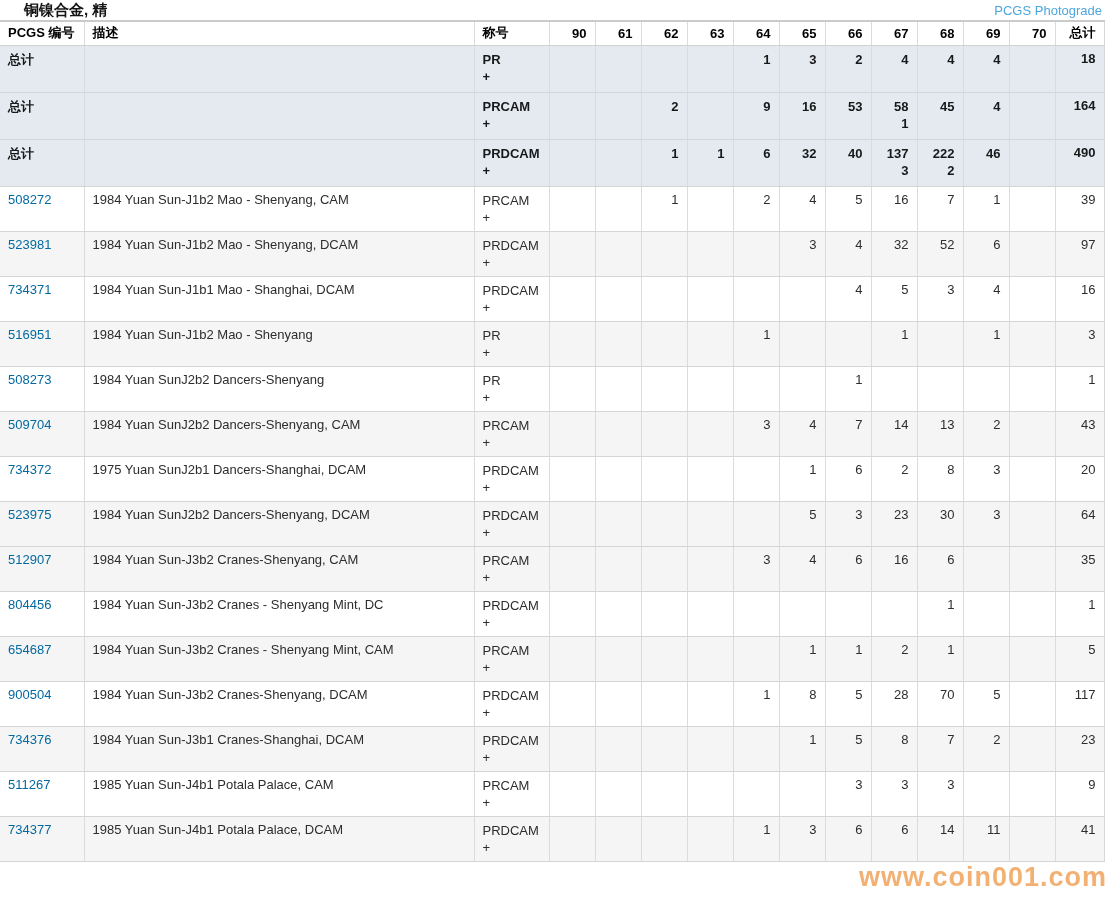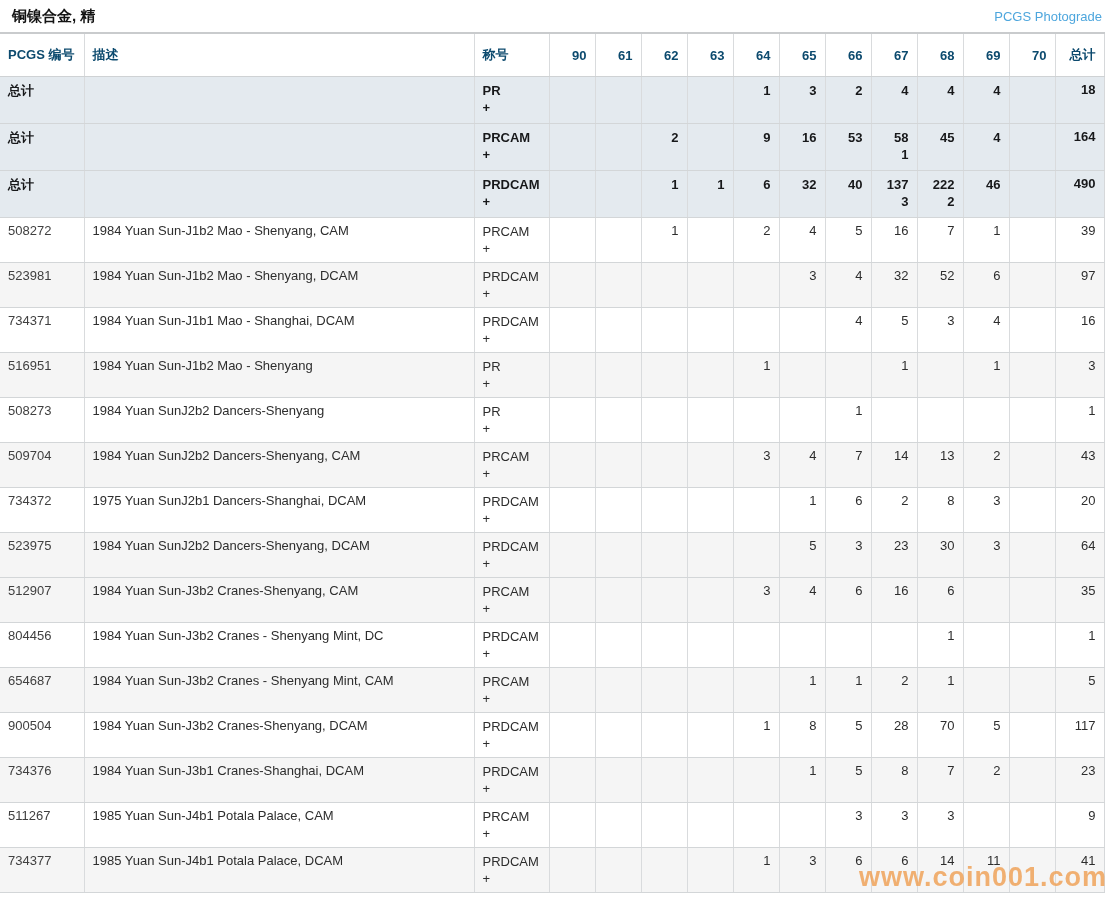--- a/index.html
+++ b/index.html
@@ -1,47 +1,47 @@
 <!DOCTYPE html>
 <html><head>
 <meta charset="utf-8">
 <style>
   html,body{margin:0;padding:0;}
   body{
     width:1108px;height:908px;overflow:hidden;background:#ffffff;
     font-family:"Liberation Sans", sans-serif;position:relative;
   }
   .titlebar{
-    height:32px;display:flex;align-items:center;justify-content:space-between;
-    padding:1px 6px 0 12px;box-sizing:border-box;border-radius:8px;
+    height:20px;display:flex;align-items:center;justify-content:space-between;
+    padding:1px 6px 0 24px;box-sizing:border-box;border-radius:8px;
   }
   .page-title{font-size:15px;font-weight:700;color:#141414;}
   .pg-link{font-size:13px;color:#4da6dd;cursor:pointer;text-decoration:none;}
   table{
     border-collapse:collapse;table-layout:fixed;width:1104px;
     border-right:1px solid #d6d8da;
   }
   thead tr{height:24px;}
   th{
-    font-size:13px;font-weight:700;color:#0c4a6e;
+    font-size:13px;font-weight:700;color:#000000;
     border-top:2px solid #c9cbcd;border-bottom:1px solid #cfd2d4;
-    padding:12px 8px;vertical-align:middle;overflow:hidden;white-space:nowrap;
+    padding:2px 8px;vertical-align:middle;overflow:hidden;white-space:nowrap;
   }
   td{
     font-size:13px;color:#2d2d2d;padding:5px 8px 0 8px;vertical-align:top;
     border-bottom:1px solid #d3d6d8;overflow:hidden;white-space:nowrap;
   }
   th + th, td + td{border-left:1px solid #d9dbdd;}
   .left{text-align:left;}
   .num{text-align:right;}
   tr.s{height:47px;}
   tr.s td{background:#e4eaef;font-weight:700;color:#17181a;}
   tr.d{height:45px;}
   tr.d.alt td{background:#f5f5f5;}
-  .cert-link{color:#404040;cursor:pointer;margin-top:36px;}
+  .cert-link{color:#0369a1;cursor:pointer;margin-top:36px;}
   .line2{line-height:17px;}
   .watermark{
     position:absolute;top:862px;right:1px;z-index:5;
     font-size:27px;font-weight:700;letter-spacing:1px;
     color:rgba(239,157,80,0.80);white-space:nowrap;pointer-events:none;
   }
 </style>
 </head>
 <body>
 

